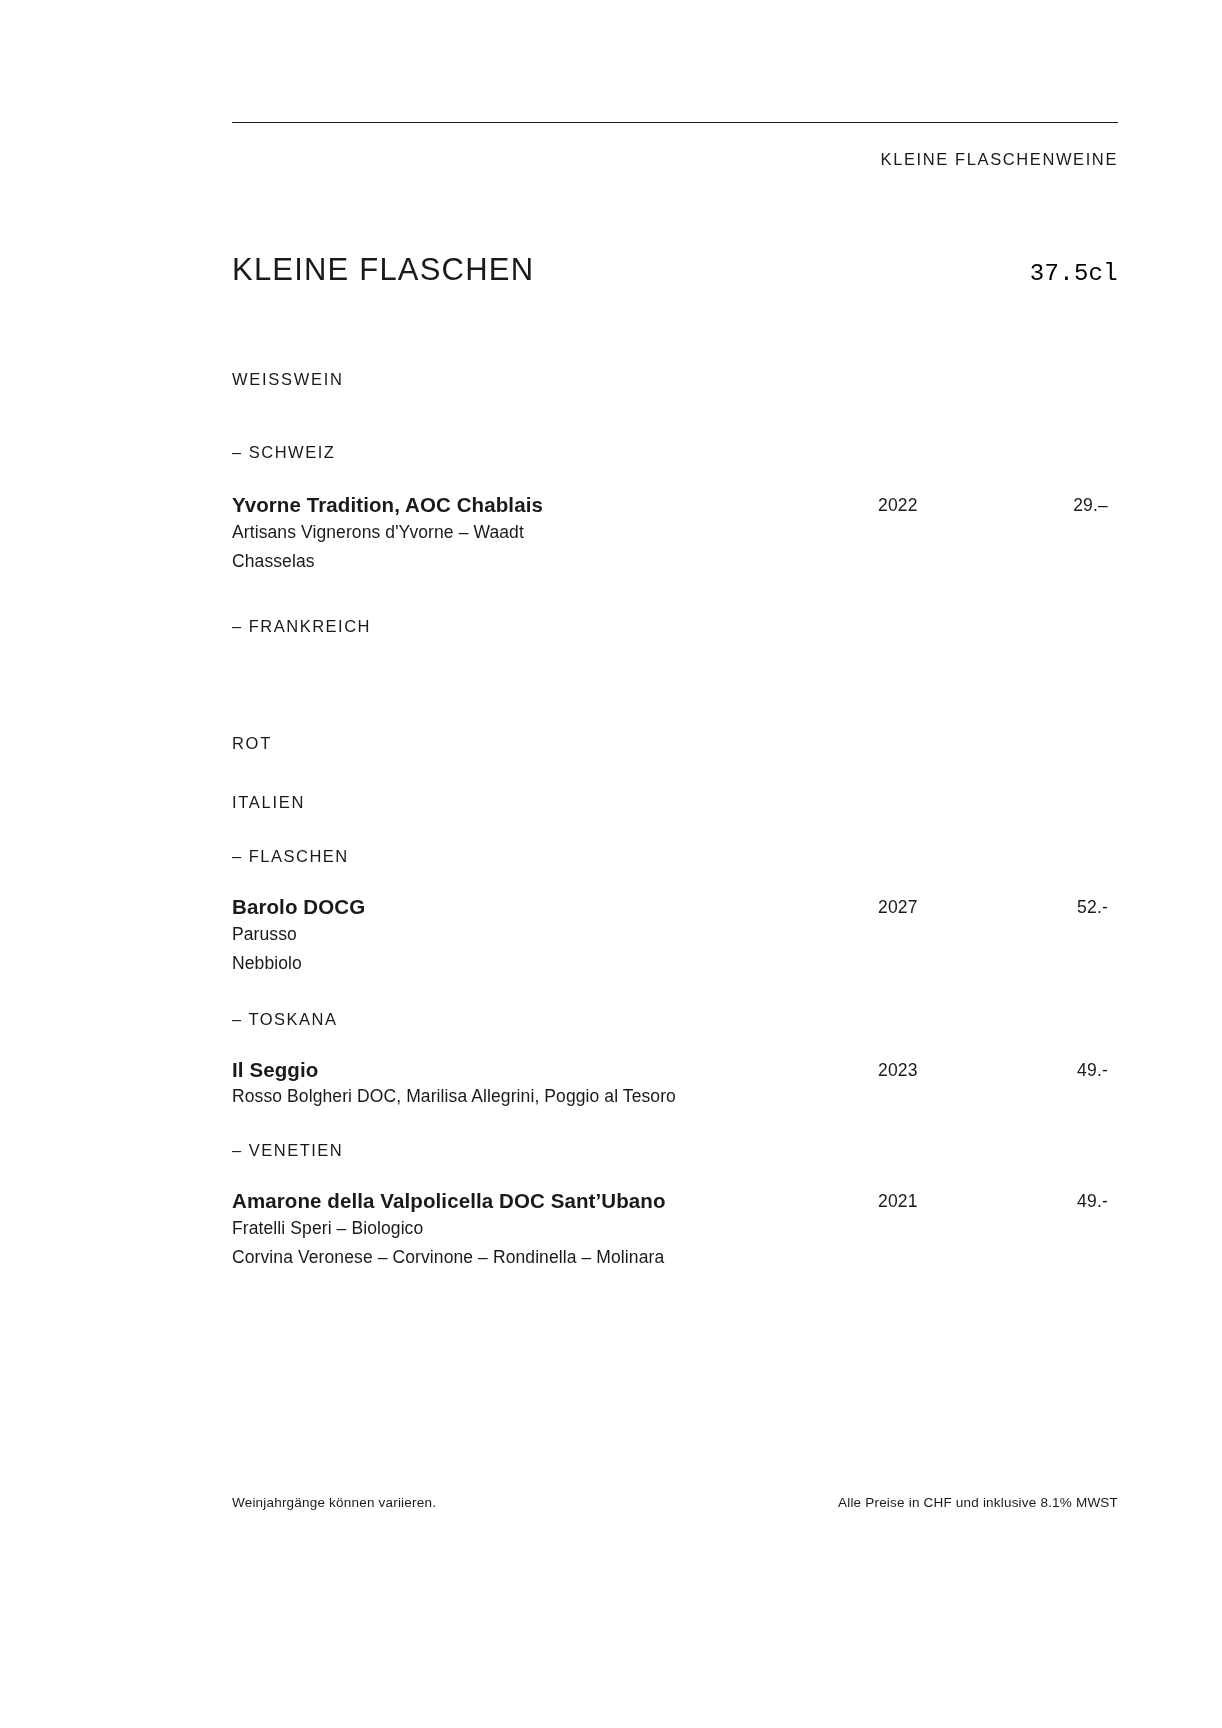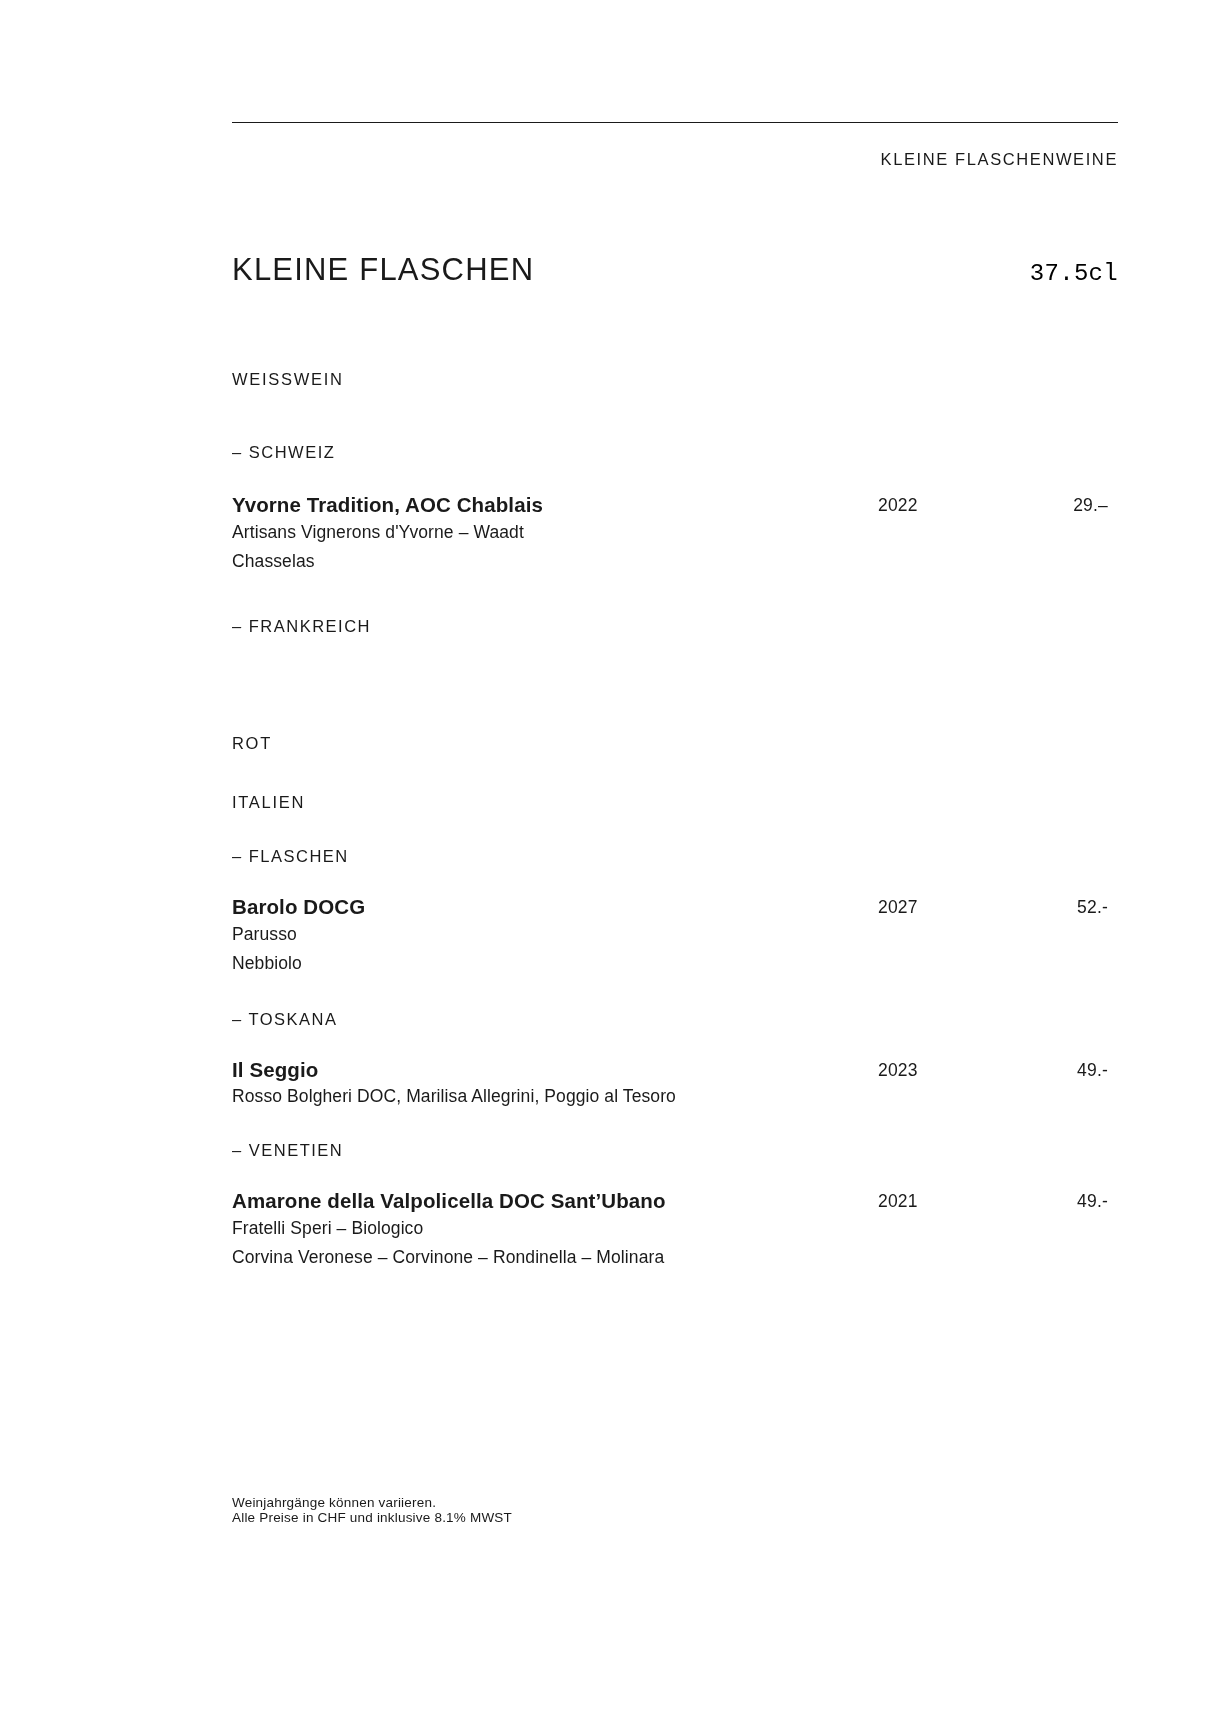--- a/index.html
+++ b/index.html
@@ -131,21 +131,20 @@
   .footer {
     position: absolute;
     left: 232px;
     top: 1495px;
     width: 886px;
     display: flex;
     justify-content: space-between;
     font-size: 13.5px;
     letter-spacing: 0.2px;
     color: #1a1a1a;
-    flex-direction: column;
   }
 
   .sp-0 { height: 0; }
 </style>
 </head>
 <body>
 
 <div class="page">
 
   <div class="top-rule"></div>

